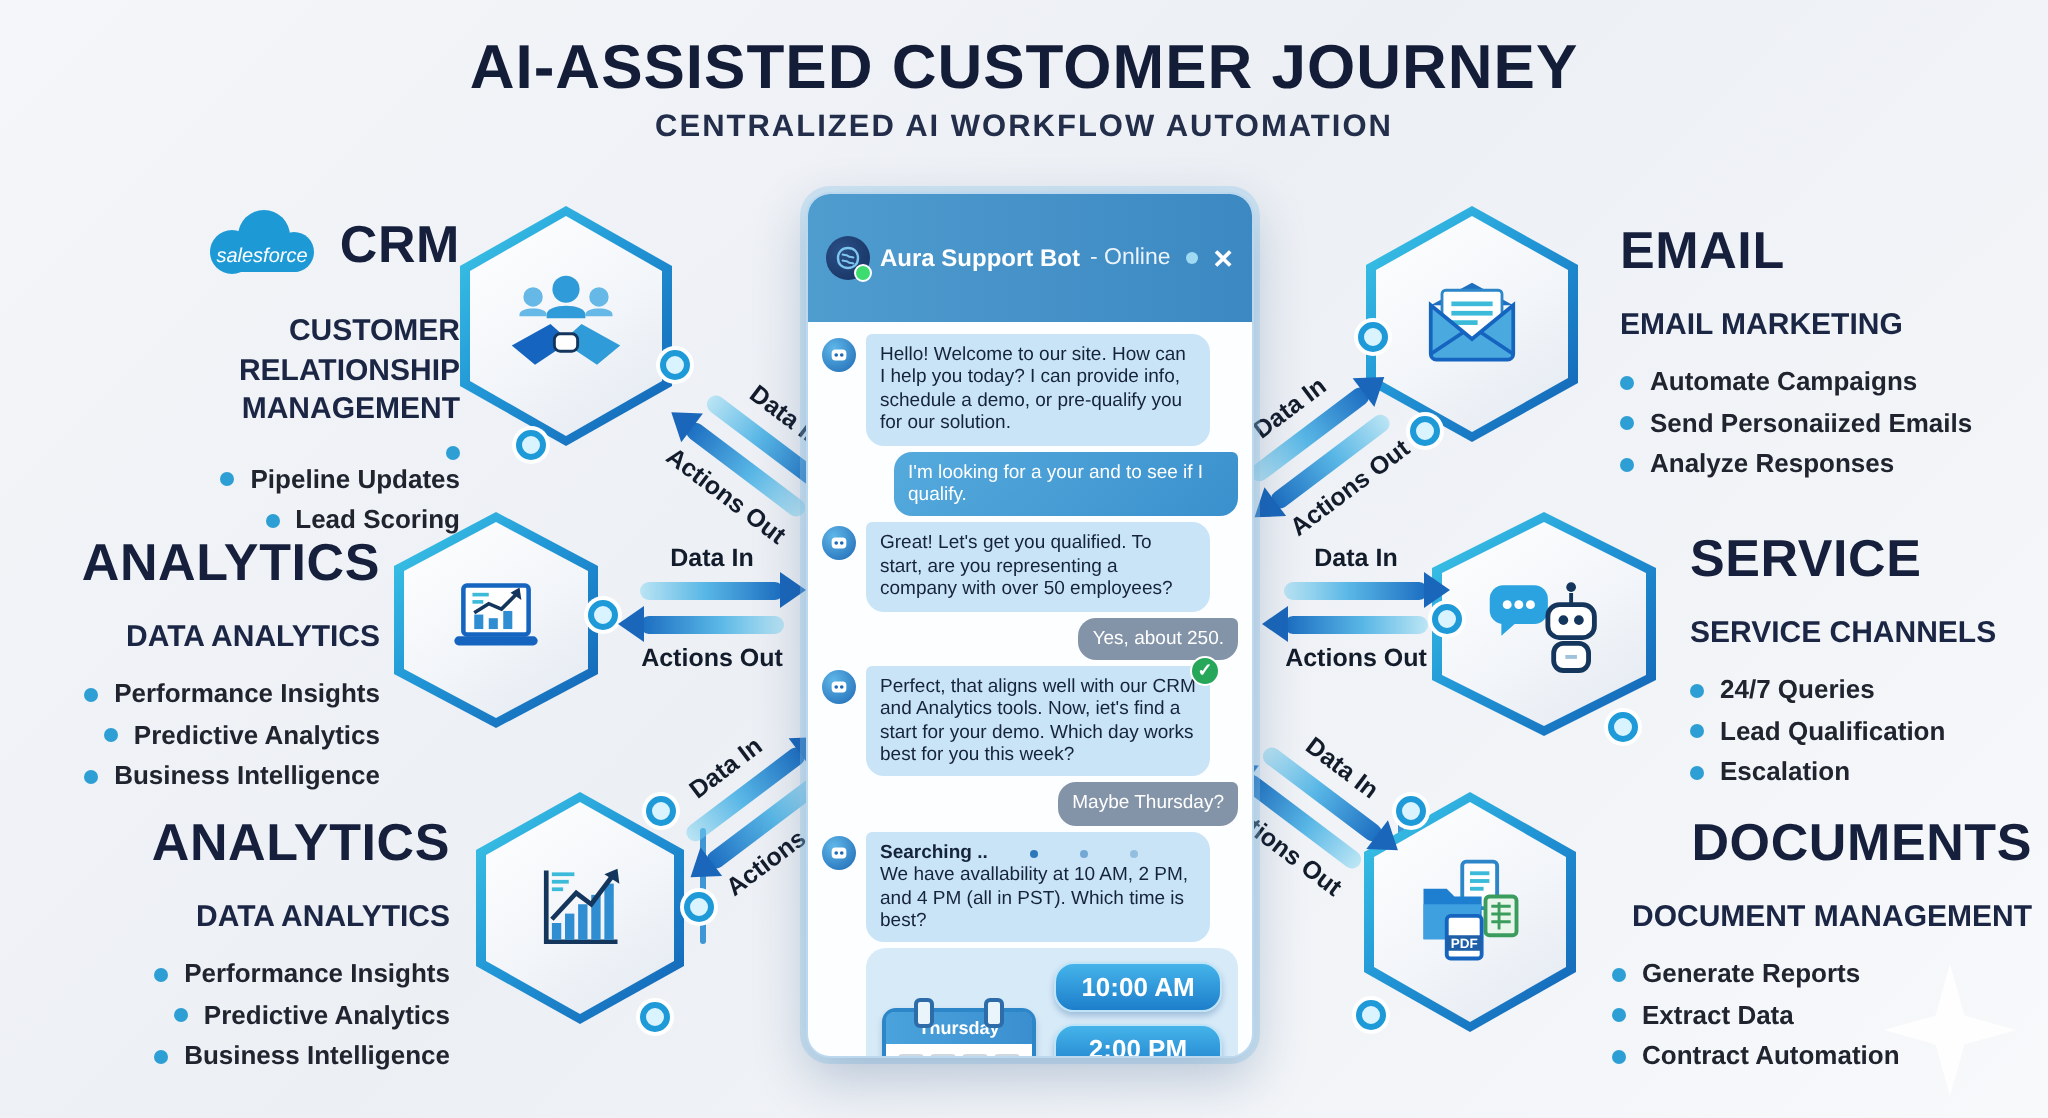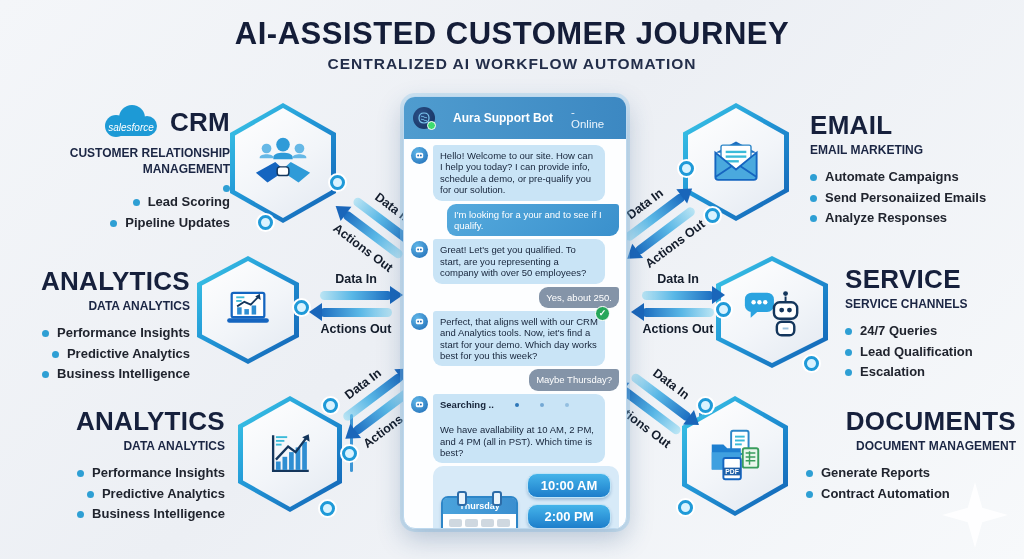--- a/index.html
+++ b/index.html
@@ -19,21 +19,21 @@
   .hex-inner{inset:5px;background:linear-gradient(145deg,#ffffff 0%,#f2f5f9 55%,#e3e9f1 100%);}
   .hex-icon{position:absolute;inset:0;display:flex;align-items:center;justify-content:center;}
   .node{position:absolute;width:9px;height:9px;border-radius:50%;background:#d9f3ff;
     border:3px solid #1f9ad8;box-shadow:0 0 0 2px #ffffff;z-index:4;}
   .decor-line{position:absolute;width:3px;border-radius:2px;background:#1f86cf;opacity:.85;z-index:2;}
   
   .side{position:absolute;z-index:5;}
   .side.right-align{text-align:right;}
   .section-title{font-size:26px;font-weight:bold;color:#16203c;letter-spacing:.3px;line-height:1.05;}
   .crm-row{display:flex;align-items:center;justify-content:flex-end;gap:10px;}
-  .section-sub{font-size:12px;font-weight:bold;color:#1b2644;margin-top:4px;line-height:1.3;}
+  .section-sub{font-size:15px;font-weight:bold;color:#1b2644;margin-top:14px;line-height:1.3;}
   .bullets{margin-top:8px;}
   .bullet{display:flex;align-items:center;gap:8px;font-size:13px;font-weight:bold;
     color:#20242e;line-height:1.6;}
   .right-align .bullet{justify-content:flex-end;}
   .bdot{width:7px;height:7px;border-radius:50%;background:#2e9fd4;flex:0 0 auto;}
   
   .flow{position:absolute;display:flex;flex-direction:column;align-items:center;gap:2px;
     width:120px;z-index:4;}
   .flow-label{font-size:12.5px;font-weight:bold;color:#131c2b;white-space:nowrap;}
   .arr{position:relative;height:9px;width:72px;border-radius:5px;margin:3px 0;}
@@ -42,21 +42,21 @@
     border-left:13px solid #1a66ba;border-top:9.5px solid transparent;border-bottom:9.5px solid transparent;}
   .arr.l{background:linear-gradient(270deg,rgba(125,214,242,.45),#59b7e6 45%,#1b6cc0);}
   .arr.l::after{content:"";position:absolute;left:-11px;top:-5px;width:0;height:0;
     border-right:13px solid #1a66ba;border-top:9.5px solid transparent;border-bottom:9.5px solid transparent;}
   
   .chat{position:absolute;left:403px;top:96px;width:222px;height:431px;z-index:10;
     background:#fdfeff;border-radius:12px;border:1px solid #bcd8ee;
     box-shadow:0 10px 26px rgba(35,80,130,.28),0 0 0 3px rgba(150,205,240,.35);
     display:flex;flex-direction:column;overflow:hidden;}
   .chat-head{flex:0 0 32px;background:linear-gradient(90deg,#4f9ccf,#3c88c2);
-    display:flex;align-items:center;gap:18px;padding:5px 9px;}
+    display:flex;align-items:center;gap:5px;padding:16px 9px;}
   .avatar{position:relative;width:22px;height:22px;border-radius:50%;flex:0 0 auto;
     background:radial-gradient(circle at 35% 35%,#2a4f86,#15305e);}
   .avatar svg{position:absolute;inset:3px;}
   .status-dot{position:absolute;right:-1px;bottom:-1px;width:7px;height:7px;border-radius:50%;
     background:#3ddc6f;border:1px solid #fff;}
   .chat-title{font-size:12px;font-weight:bold;color:#ffffff;white-space:nowrap;}
   .chat-status{font-size:11.5px;color:#eaf4fc;font-weight:normal;}
   .online-dot{display:inline-block;width:6px;height:6px;border-radius:50%;background:#9fd9f2;margin-left:3px;}
   .chat-close{margin-left:auto;color:#fff;font-size:13px;font-weight:bold;cursor:pointer;line-height:1;}
   .chat-body{flex:1;display:flex;flex-direction:column;gap:3px;padding:6px 7px 5px;}
@@ -65,21 +65,21 @@
   .mini-avatar{width:17px;height:17px;border-radius:50%;flex:0 0 auto;margin-top:2px;
     background:radial-gradient(circle at 35% 30%,#5fb6e8,#1d69b4);display:flex;align-items:center;justify-content:center;}
   .bubble{font-size:9.5px;line-height:1.2;padding:5px 7px;border-radius:9px;max-width:158px;}
   .bubble.bot{background:#c9e4f6;color:#16243a;border-top-left-radius:3px;}
   .bubble.user-blue{background:linear-gradient(135deg,#55aadd,#3a90cc);color:#ffffff;border-top-right-radius:3px;}
   .bubble.user-gray{background:#8494a8;color:#ffffff;border-top-right-radius:3px;}
   .bubble-wrap{position:relative;}
   .check-badge{position:absolute;top:-5px;right:-5px;width:13px;height:13px;border-radius:50%;
     background:#27a75a;color:#fff;font-size:9px;font-weight:bold;display:flex;align-items:center;justify-content:center;
     border:1.5px solid #ffffff;}
-  .searching{display:flex;align-items:center;gap:21px;font-weight:bold;margin-bottom:14px;}
+  .searching{display:flex;align-items:center;gap:21px;font-weight:bold;margin-bottom:0;}
   .tdot{width:4px;height:4px;border-radius:50%;background:#2e77b8;display:inline-block;}
   .tdot.f2{opacity:.55}.tdot.f3{opacity:.35}
   
   .widget{background:#d7eaf8;border-radius:10px;padding:7px 8px;display:flex;gap:9px;align-items:flex-end;
     margin-left:22px;}
   .cal{position:relative;width:74px;background:#ffffff;border:2px solid #2d86c8;border-radius:7px;
     overflow:visible;box-shadow:0 2px 3px rgba(40,90,140,.25);}
   .cal-knob{position:absolute;top:-7px;width:6px;height:11px;border:2px solid #2d6ca8;border-radius:3px;background:#eaf4fb;}
   .cal-head{background:linear-gradient(90deg,#4aa3dc,#3b8fd0);color:#fff;font-size:9px;font-weight:bold;
     text-align:center;padding:3px 0;border-radius:4px 4px 0 0;}
@@ -125,25 +125,25 @@
       </div>
       <div class="section-title">CRM</div>
     </div>
     <div class="section-sub">CUSTOMER RELATIONSHIP MANAGEMENT</div>
     <div class="bullets">
       <div class="bullet">
           <span class="bdot"></span>
         </div>
       <div class="bullet">
           <span class="bdot"></span>
+          <span>Pipeline Updates</span>
+        </div>
+      <div class="bullet">
+          <span class="bdot"></span>
           <span>Lead Scoring</span>
-        </div>
-      <div class="bullet">
-          <span class="bdot"></span>
-          <span>Pipeline Updates</span>
         </div>
     </div>
   </div>
 
   <div class="hex" style="left:230px;top:103px;width:106px;height:120px;">
     <div class="hex-border"></div>
     <div class="hex-inner"></div>
     <div class="hex-icon">
       <svg viewBox="0 0 64 64" width="62" height="62">
         <circle cx="32" cy="13" r="7" fill="#2f9bd8"></circle>
@@ -344,20 +344,24 @@
   <div class="side" style="left:806px;top:408px;width:210px;text-align:right;">
     <div class="section-title">DOCUMENTS</div>
     <div class="section-sub">DOCUMENT MANAGEMENT</div>
     <div class="bullets">
       <div class="bullet">
           <span class="bdot"></span>
           <span>Generate Reports</span>
         </div>
       <div class="bullet">
           <span class="bdot"></span>
+          <span>Extract Data</span>
+        </div>
+      <div class="bullet">
+          <span class="bdot"></span>
           <span>Contract Automation</span>
         </div>
     </div>
   </div>
 
   <div class="flow" style="left:318px;top:196px;transform:rotate(37deg);">
     <div class="flow-label">Data In</div>
     <div class="arr r"></div>
     <div class="arr l"></div>
     <div class="flow-label">Actions Out</div>

